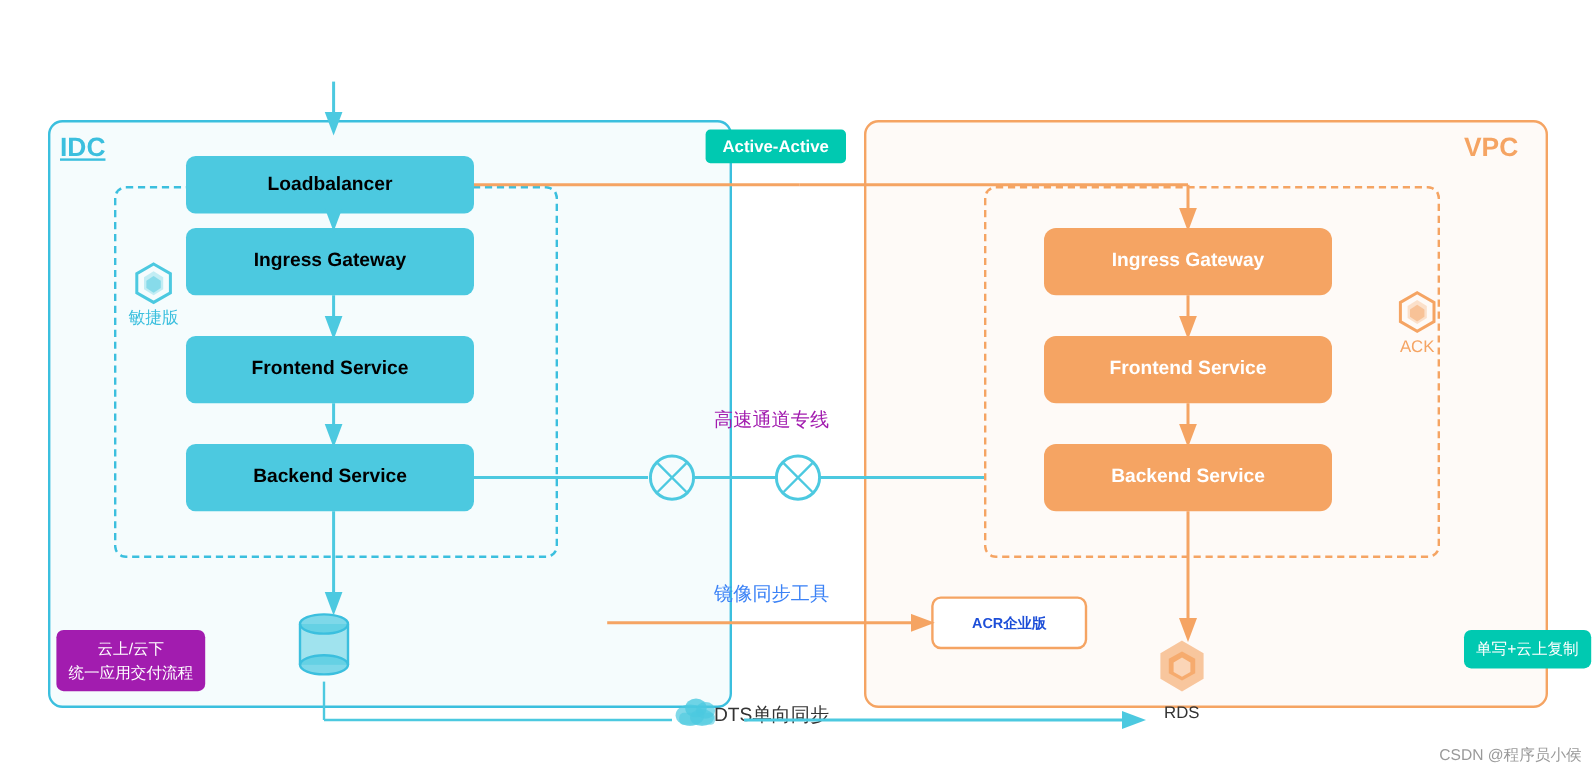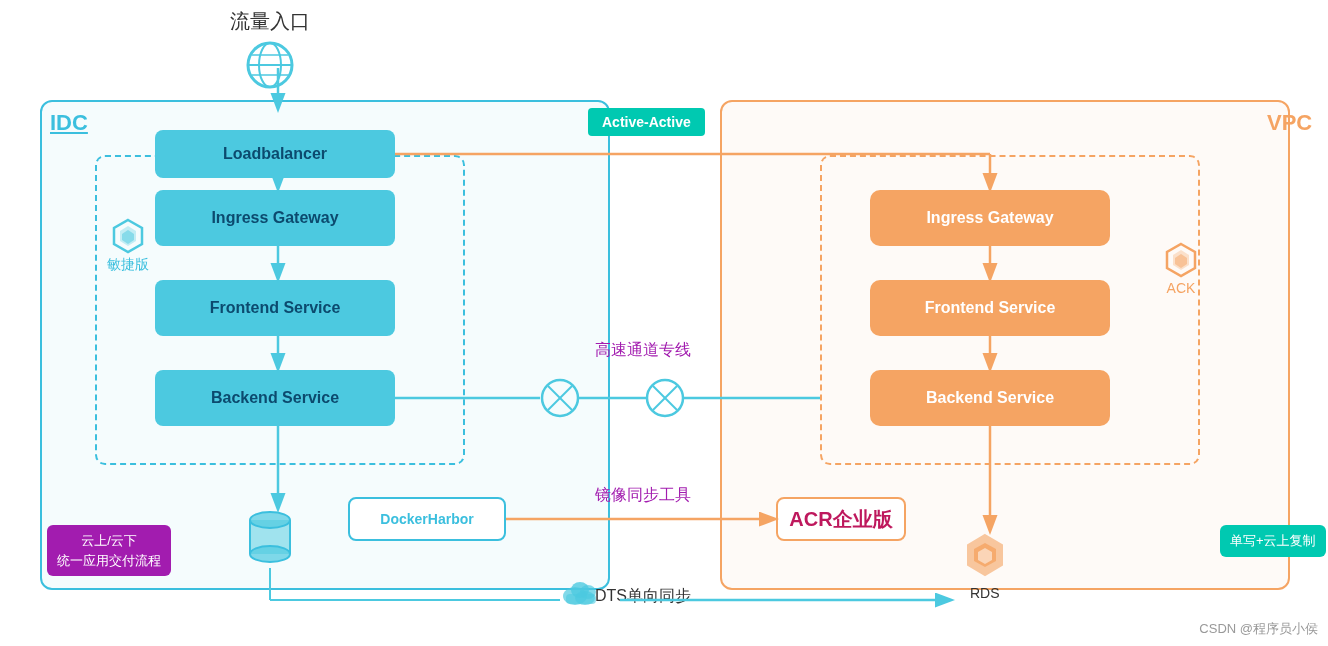--- a/index.html
+++ b/index.html
@@ -71,21 +71,20 @@
       border-radius: 12px;
       background: rgba(245,164,99,0.05);
     }
     .vpc-label {
       position: absolute;
       top: 110px;
       left: 1220px;
       font-size: 22px;
       font-weight: bold;
       color: #f5a463;
-      margin-left: 47px;
     }
 
     
     .idc-inner {
       position: absolute;
       top: 155px;
       left: 95px;
       width: 370px;
       height: 310px;
       border: 2px dashed #3bbfde;
@@ -101,21 +100,21 @@
       height: 310px;
       border: 2px dashed #f5a463;
       border-radius: 10px;
     }
 
     
     .svc-box-cyan {
       position: absolute;
       background: #4cc9e0;
       border-radius: 8px;
-      color: #0c4a6e;
+      color: #000000;
       font-size: 16px;
       font-weight: 600;
       display: flex;
       align-items: center;
       justify-content: center;
       text-align: center;
     }
 
     
     .svc-box-orange {
@@ -207,22 +206,22 @@
 
     
     .acr-box {
       position: absolute;
       top: 497px;
       left: 776px;
       width: 130px;
       height: 44px;
       border: 2px solid #f5a463;
       border-radius: 8px;
-      color: #be185d;
-      font-size: 20px;
+      color: #1d4ed8;
+      font-size: 12px;
       font-weight: 600;
       display: flex;
       align-items: center;
       justify-content: center;
       background: #fff;
     }
 
     
     .active-active {
       position: absolute;
@@ -245,21 +244,21 @@
       color: #a21caf;
       font-weight: 500;
     }
 
     
     .mirror-label {
       position: absolute;
       top: 485px;
       left: 595px;
       font-size: 16px;
-      color: #a21caf;
+      color: #3b82f6;
       font-weight: 500;
     }
 
     
     .dts-label {
       position: absolute;
       top: 586px;
       left: 595px;
       font-size: 16px;
       color: #333;
@@ -380,48 +379,37 @@
   <div class="vpc-box"></div>
 
   <div class="idc-inner"></div>
 
   <div class="vpc-inner"></div>
 
   <div class="idc-label">IDC</div>
 
   <div class="vpc-label">VPC</div>
 
-  <div class="traffic-entry">
-    <div class="traffic-label">流量入口</div>
-    <svg class="globe-icon" viewBox="0 0 52 52">
-      <circle cx="26" cy="26" r="22" fill="none" stroke="#4cc9e0" stroke-width="3"></circle>
-      <ellipse cx="26" cy="26" rx="11" ry="22" fill="none" stroke="#4cc9e0" stroke-width="2"></ellipse>
-      <line x1="4" y1="26" x2="48" y2="26" stroke="#4cc9e0" stroke-width="2"></line>
-      <line x1="8" y1="16" x2="44" y2="16" stroke="#4cc9e0" stroke-width="1.5"></line>
-      <line x1="8" y1="36" x2="44" y2="36" stroke="#4cc9e0" stroke-width="1.5"></line>
-    </svg>
-  </div>
 
   <div class="active-active">Active-Active</div>
 
   <div class="svc-box-cyan lb-box">Loadbalancer</div>
 
   <div class="svc-box-cyan idc-ingress">Ingress Gateway</div>
 
   <div class="svc-box-cyan idc-frontend">Frontend Service</div>
 
   <div class="svc-box-cyan idc-backend">Backend Service</div>
 
   <div class="svc-box-orange vpc-ingress">Ingress Gateway</div>
 
   <div class="svc-box-orange vpc-frontend">Frontend Service</div>
 
   <div class="svc-box-orange vpc-backend">Backend Service</div>
 
-  <div class="docker-box">DockerHarbor</div>
 
   <div class="acr-box">ACR企业版</div>
 
   <div class="agile-label">
     <svg width="36" height="36" viewBox="0 0 36 36" style="display:block;margin:0 auto 2px;">
       <polygon points="18,2 32,10 32,26 18,34 4,26 4,10" fill="none" stroke="#4cc9e0" stroke-width="2.5"></polygon>
       <polygon points="18,8 26,13 26,23 18,28 10,23 10,13" fill="#4cc9e0" opacity="0.3"></polygon>
       <polygon points="18,12 24,16 24,22 18,26 12,22 12,16" fill="#4cc9e0" opacity="0.5"></polygon>
     </svg>
     <span>敏捷版</span>

